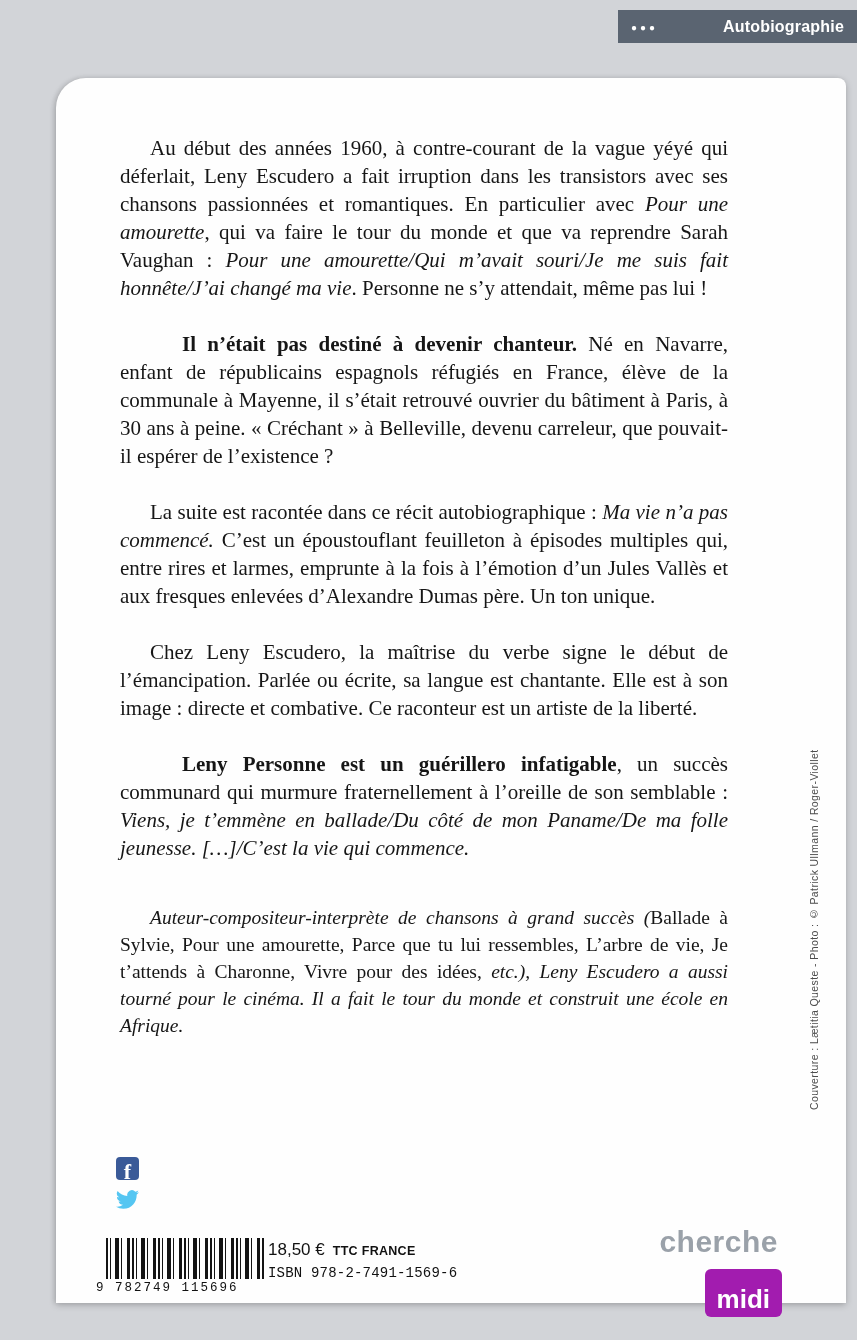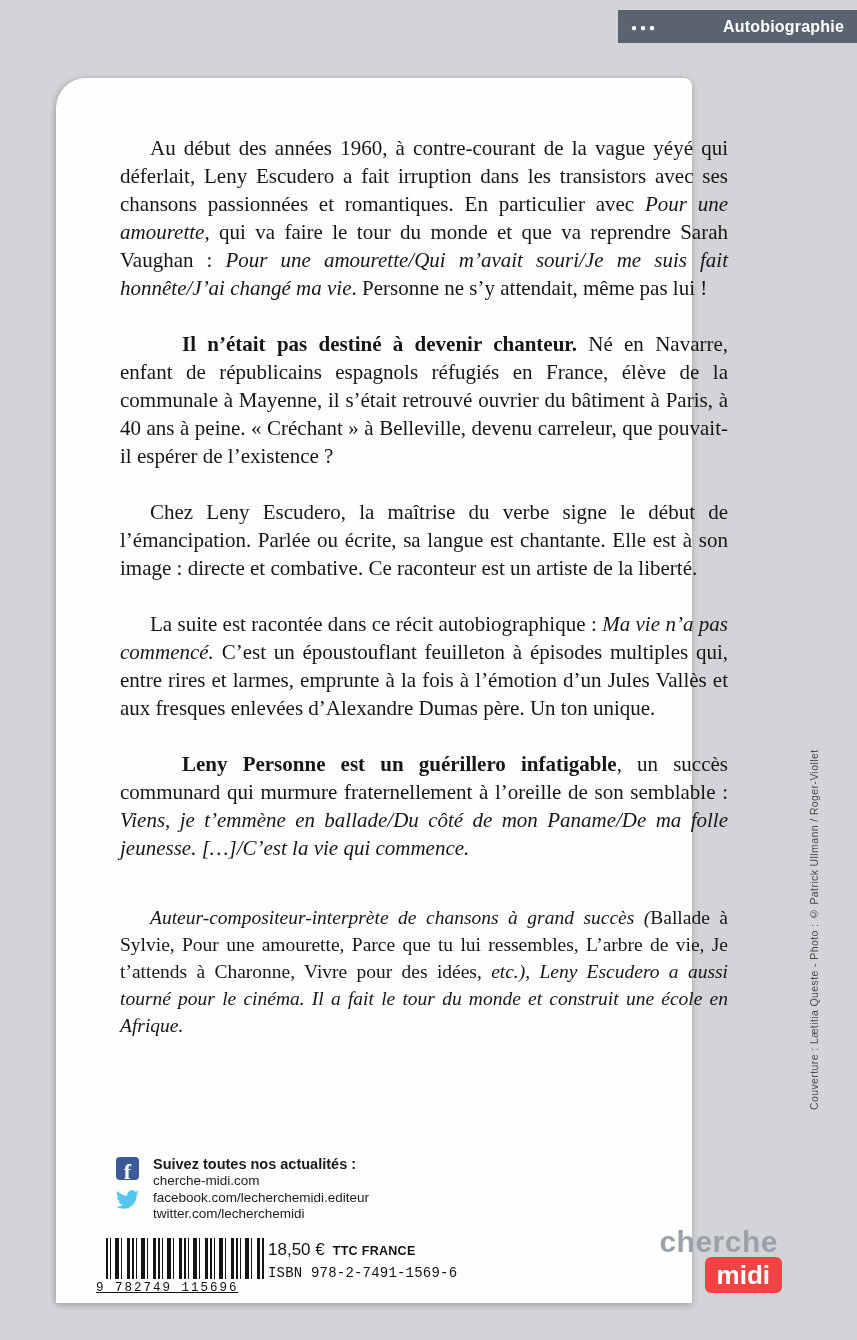--- a/index.html
+++ b/index.html
@@ -16,21 +16,21 @@
     background:#5a6471;color:#fff;
     display:flex;align-items:center;box-sizing:border-box;
     padding:0 13px;
     font-family:"Liberation Sans","DejaVu Sans",sans-serif;
   }
   .genre-dots{font-size:10px;letter-spacing:3px;line-height:1;padding-top:2px;}
   .genre-label{margin-left:auto;font-weight:bold;font-size:16px;letter-spacing:.2px;}
 
   
   .book{
-    position:absolute;left:56px;top:78px;width:636px;height:1225px;
+    position:absolute;left:56px;top:78px;width:790px;height:1225px;
     background:#fefefe;
     border-radius:30px 8px 0 0;
     box-shadow:0 2px 7px rgba(0,0,0,.22), -2px 0 4px rgba(0,0,0,.08);
   }
 
   
   .body-text{
     position:absolute;left:64px;top:56px;width:608px;
     color:#161616;
   }
@@ -81,80 +81,75 @@
     background:
       repeating-linear-gradient(90deg,
         #141414 0 2px, transparent 2px 4px,
         #141414 4px 5px, transparent 5px 9px,
         #141414 9px 13px, transparent 13px 15px,
         #141414 15px 16px, transparent 16px 21px,
         #141414 21px 24px, transparent 24px 26px);
   }
   .digits{
     font-family:"Liberation Mono","DejaVu Sans Mono",monospace;
-    font-size:12.5px;letter-spacing:2px;margin-top:2px;color:#111;text-decoration:underline;
+    font-size:12.5px;letter-spacing:2px;margin-top:2px;color:#111;
   }
 
   
   .price-block{
     position:absolute;left:212px;top:1162px;
     font-family:"Liberation Sans","DejaVu Sans",sans-serif;color:#111;
   }
   .price-line{display:flex;align-items:baseline;}
   .price{font-weight:normal;font-size:17px;}
   .price-note{font-weight:bold;font-size:12.5px;margin-left:8px;letter-spacing:.3px;}
   .isbn{font-size:14px;margin-top:5px;letter-spacing:.2px;font-family:Liberation Mono, monospace;}
 
   
   .publisher{
     position:absolute;left:586px;top:1150px;width:136px;
     display:flex;flex-direction:column;align-items:flex-end;
     font-family:"Liberation Sans","DejaVu Sans",sans-serif;
+    gap:12px;
   }
   .pub-top{color:#9aa1a9;font-weight:bold;font-size:30px;line-height:28px;letter-spacing:.5px;}
   .pub-bottom{
-    background:#ef4444;color:#fff;font-weight:bold;font-size:26px;line-height:28px;
-    padding:4px 12px 4px;border-radius:6px;margin-top:1px;margin-right:-4px;
+    background:#a21caf;color:#fff;font-weight:bold;font-size:26px;line-height:28px;
+    padding:16px 12px 4px;border-radius:6px;margin-top:1px;margin-right:-4px;
   }
 </style>
 </head>
 <body>
 
 <div class="genre-band">
   <span class="genre-dots">●●●</span>
   <span class="genre-label">Autobiographie</span>
 </div>
 
 <div class="book">
 
   <div class="body-text">
       <p class="para"><span class="seg-normal">Au début des années 1960, à contre-courant de la vague yéyé qui déferlait, Leny Escudero a fait irruption dans les transistors avec ses chansons passionnées et romantiques. En particulier avec </span><span class="seg-italic">Pour une amourette</span><span class="seg-normal">, qui va faire le tour du monde et que va reprendre Sarah Vaughan : </span><span class="seg-italic">Pour une amourette/Qui m’avait souri/Je me suis fait honnête/J’ai changé ma vie</span><span class="seg-normal">. Personne ne s’y attendait, même pas lui !</span></p>
-      <p class="para"><span class="seg-bold">Il n’était pas destiné à devenir chanteur.</span><span class="seg-normal"> Né en Navarre, enfant de républicains espagnols réfugiés en France, élève de la communale à Mayenne, il s’était retrouvé ouvrier du bâtiment à Paris, à 40 ans à peine. « Créchant » à Belleville, devenu carreleur, que pouvait-il espérer de l’existence ?</span></p>
+      <p class="para"><span class="seg-bold">Il n’était pas destiné à devenir chanteur.</span><span class="seg-normal"> Né en Navarre, enfant de républicains espagnols réfugiés en France, élève de la communale à Mayenne, il s’était retrouvé ouvrier du bâtiment à Paris, à 30 ans à peine. « Créchant » à Belleville, devenu carreleur, que pouvait-il espérer de l’existence ?</span></p>
+      <p class="para"><span class="seg-normal">La suite est racontée dans ce récit autobiographique : </span><span class="seg-italic">Ma vie n’a pas commencé.</span><span class="seg-normal"> C’est un époustouflant feuilleton à épisodes multiples qui, entre rires et larmes, emprunte à la fois à l’émotion d’un Jules Vallès et aux fresques enlevées d’Alexandre Dumas père. Un ton unique.</span></p>
       <p class="para"><span class="seg-normal">Chez Leny Escudero, la maîtrise du verbe signe le début de l’émancipation. Parlée ou écrite, sa langue est chantante. Elle est à son image : directe et combative. Ce raconteur est un artiste de la liberté.</span></p>
-      <p class="para"><span class="seg-normal">La suite est racontée dans ce récit autobiographique : </span><span class="seg-italic">Ma vie n’a pas commencé.</span><span class="seg-normal"> C’est un époustouflant feuilleton à épisodes multiples qui, entre rires et larmes, emprunte à la fois à l’émotion d’un Jules Vallès et aux fresques enlevées d’Alexandre Dumas père. Un ton unique.</span></p>
       <p class="para"><span class="seg-bold">Leny Personne est un guérillero infatigable</span><span class="seg-normal">, un succès communard qui murmure fraternellement à l’oreille de son semblable : </span><span class="seg-italic">Viens, je t’emmène en ballade/Du côté de mon Paname/De ma folle jeunesse. […]/C’est la vie qui commence.</span></p>
       <p class="para small"><span class="seg-italic">Auteur-compositeur-interprète de chansons à grand succès (</span><span class="seg-roman">Ballade à Sylvie, Pour une amourette, Parce que tu lui ressembles, L’arbre de vie, Je t’attends à Charonne, Vivre pour des idées, </span><span class="seg-italic">etc.), Leny Escudero a aussi tourné pour le cinéma. Il a fait le tour du monde et construit une école en Afrique.</span></p>
     </div>
 
   <div class="credit">Couverture : Lætitia Queste - Photo : © Patrick Ullmann / Roger-Viollet</div>
 
   <div class="social">
     <div class="icons">
       <div class="fb">
         <span>f</span>
       </div>
       <svg class="tw" viewBox="0 0 24 24">
         <path fill="#55c6f2" d="M24 4.56c-.89.39-1.84.65-2.84.77a4.93 4.93 0 0 0 2.16-2.72c-.95.56-2 .97-3.13 1.19a4.92 4.92 0 0 0-8.38 4.48A13.95 13.95 0 0 1 1.67 3.15a4.92 4.92 0 0 0 1.52 6.57c-.8-.03-1.56-.25-2.22-.62v.06a4.92 4.92 0 0 0 3.95 4.83c-.42.11-.86.17-1.3.17-.32 0-.63-.03-.93-.09a4.93 4.93 0 0 0 4.6 3.42A9.87 9.87 0 0 1 0 19.54a13.9 13.9 0 0 0 7.55 2.21c9.06 0 14.01-7.5 14.01-14.01 0-.21 0-.43-.02-.64A10 10 0 0 0 24 4.56z"></path>
       </svg>
-    </div>
-    <div class="social-text">
-      <div class="s-head">Suivez toutes nos actualités :</div>
-      <div class="s-line">cherche-midi.com</div>
-      <div class="s-line">facebook.com/lecherchemidi.editeur</div>
-      <div class="s-line">twitter.com/lecherchemidi</div>
     </div>
   </div>
 
   <div class="barcode">
     <div class="bars"></div>
     <div class="digits">9 782749 115696</div>
   </div>
 
   <div class="price-block">
     <div class="price-line">

